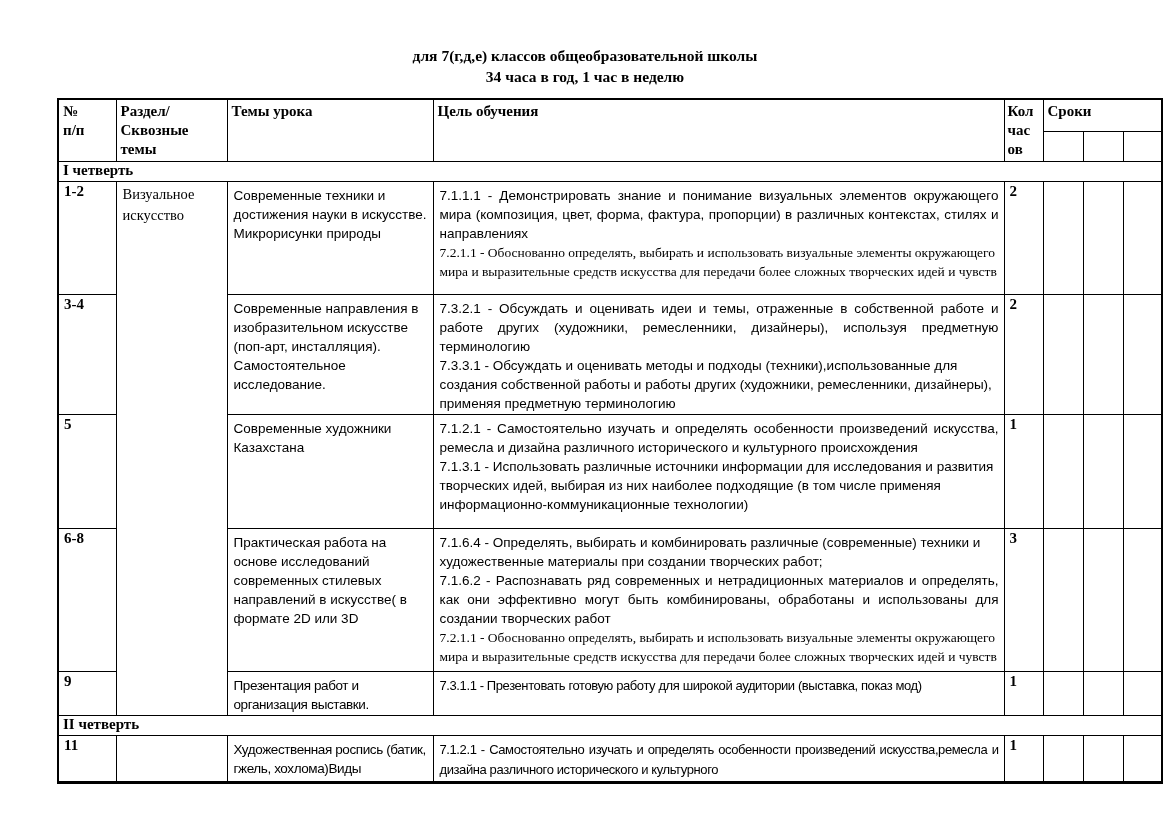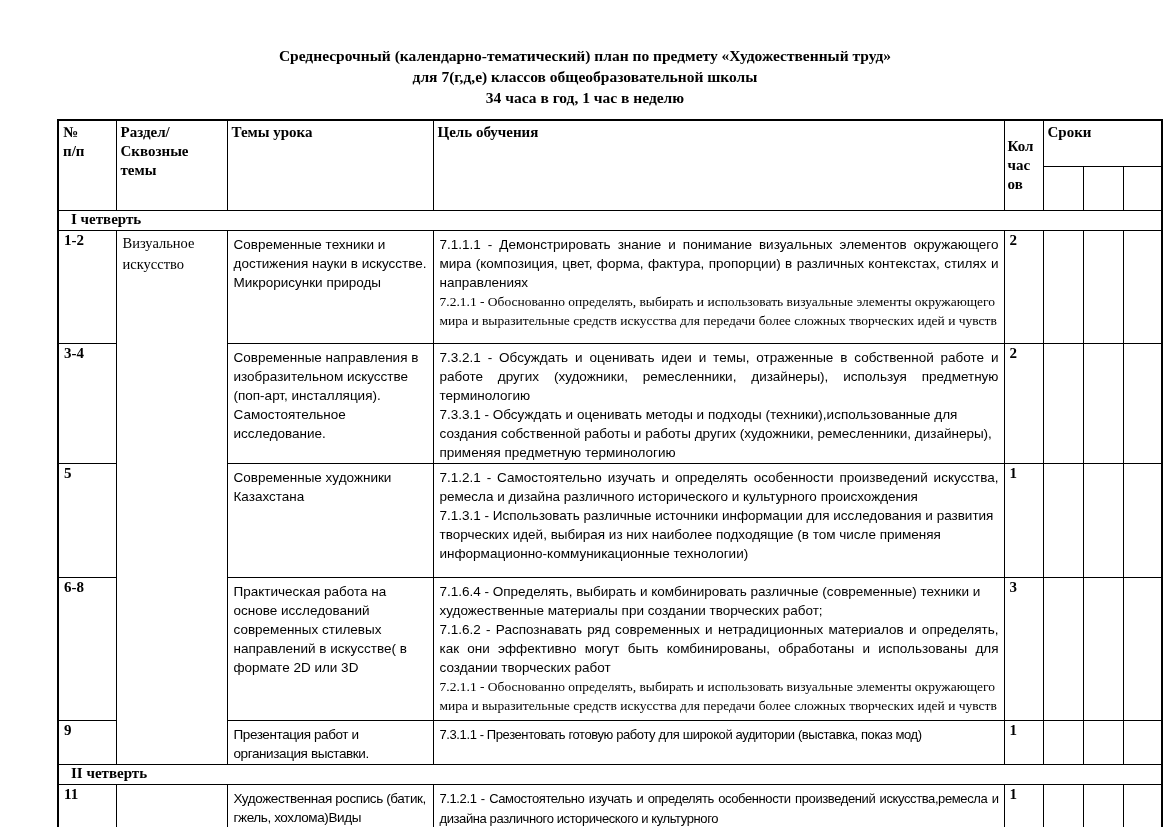--- a/index.html
+++ b/index.html
@@ -38,21 +38,21 @@
     font-weight: bold;
     font-size: 15px;
     line-height: 19px;
     padding: 2px 4px;
     white-space: pre-line;
   }
   td.qtr {
     font-family: "Liberation Serif", "DejaVu Serif", serif;
     font-weight: bold;
     font-size: 15px;
-    padding: 0 12px;
+    padding: 0 4px;
   }
   td.num, td.hrs {
     font-family: "Liberation Serif", "DejaVu Serif", serif;
     font-weight: bold;
     font-size: 15px;
     padding: 1px 5px;
   }
   td.section {
     font-family: "Liberation Serif", "DejaVu Serif", serif;
     font-size: 14.5px;
@@ -76,21 +76,20 @@
     font-size: 13px;
     letter-spacing: -0.4px;
     line-height: 20px;
     margin-top: 24px;
   }
 </style>
 </head>
 <body>
 
 <div class="title-block">
-  <div>Среднесрочный (календарно-тематический) план по предмету «Художественный труд»</div>
   <div>для 7(г,д,е) классов общеобразовательной школы</div>
   <div>34 часа в год, 1 час в неделю</div>
 </div>
 
 <table class="plan">
   <colgroup>
     <col style="width:58px">
       <col style="width:111px">
       <col style="width:206px">
       <col style="width:571px">
@@ -101,21 +100,21 @@
   </colgroup>
 
   <tbody>
       <tr style="height:30px">
     <th class="hdr" rowspan="2">№
 п/п</th>
     <th class="hdr" rowspan="2">Раздел/
 Сквозные темы</th>
     <th class="hdr" rowspan="2">Темы урока</th>
     <th class="hdr" rowspan="2">Цель обучения</th>
-    <th class="hdr" rowspan="2" style="padding:16px 3px">Кол
+    <th class="hdr" rowspan="2" style="padding:2px 3px">Кол
 час
 ов</th>
     <th class="hdr" colspan="3">Сроки</th>
   </tr>
   <tr style="height:28px">
     <th class="hdr"></th>
     <th class="hdr"></th>
     <th class="hdr"></th>
   </tr>
 

